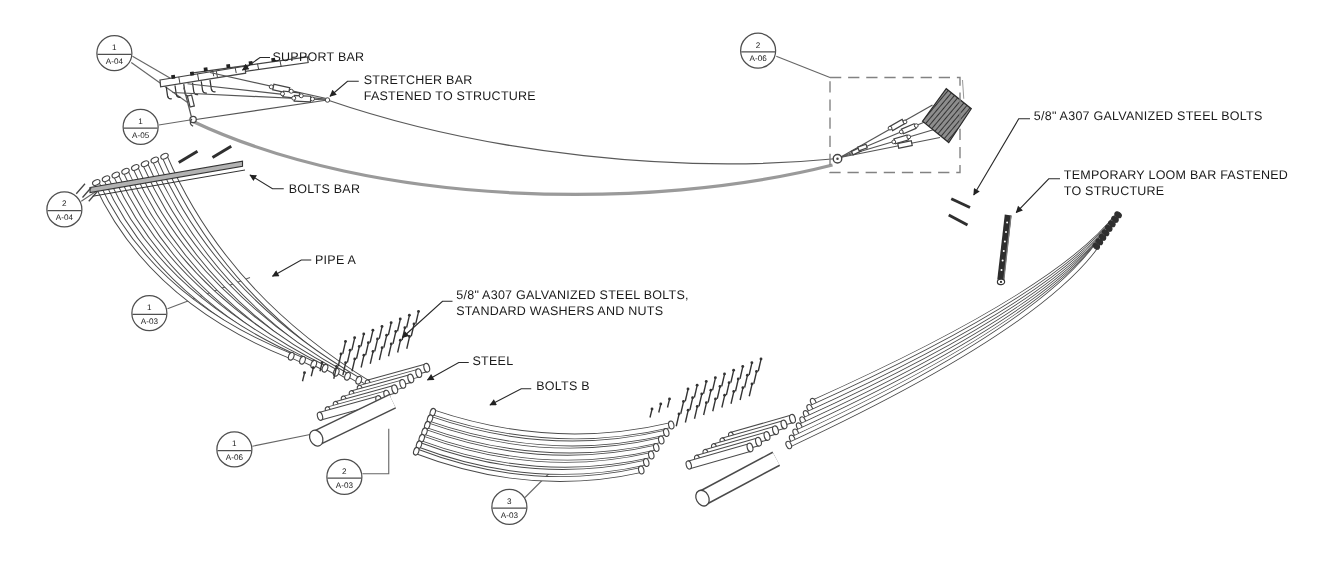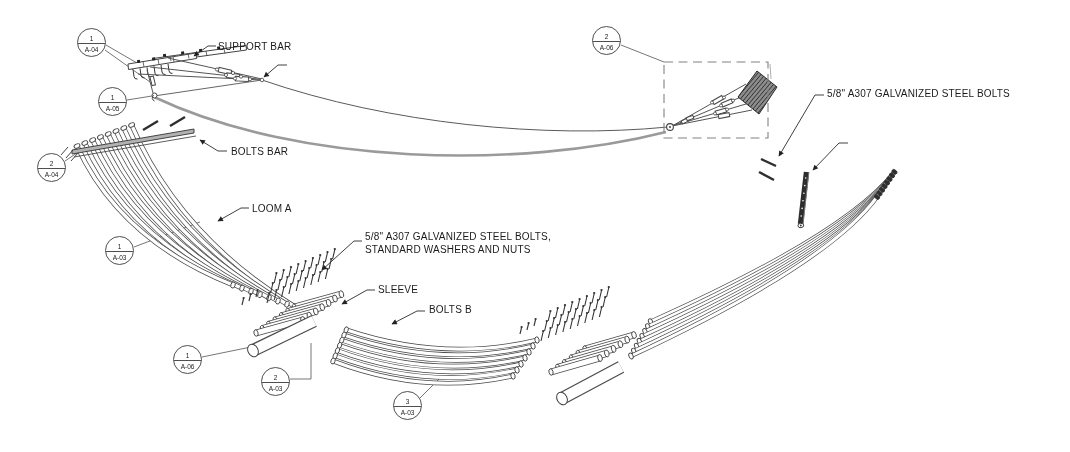--- a/index.html
+++ b/index.html
@@ -463,27 +463,31 @@
     <polyline points="249,208 241,208 218,221" marker-end="url(#arw)"></polyline>
     <polyline points="362,241 354,241 322,270" marker-end="url(#arw)"></polyline>
     <polyline points="375,290 367,290 342,304" marker-end="url(#arw)"></polyline>
     <polyline points="425,311 417,311 392,324" marker-end="url(#arw)"></polyline>
     <polyline points="824,95 815,95 779,156" marker-end="url(#arw)"></polyline>
     <polyline points="848,143 839,143 813,170" marker-end="url(#arw)"></polyline>
   </g>
 </svg>
 
 <div class="lbl" style="left:218px;top:41px">SUPPORT BAR</div>
+<div class="lbl" style="left:291px;top:59px">STRETCHER BAR
+FASTENED TO STRUCTURE</div>
 <div class="lbl" style="left:231px;top:146px">BOLTS BAR</div>
-<div class="lbl" style="left:252px;top:203px">LOOM A</div>
+<div class="lbl" style="left:252px;top:203px">PIPE A</div>
 <div class="lbl" style="left:365px;top:231px">5/8" A307 GALVANIZED STEEL BOLTS,
 STANDARD WASHERS AND NUTS</div>
-<div class="lbl" style="left:378px;top:284px">SLEEVE</div>
+<div class="lbl" style="left:378px;top:284px">STEEL</div>
 <div class="lbl" style="left:429px;top:304px">BOLTS B</div>
 <div class="lbl" style="left:827px;top:88px">5/8" A307 GALVANIZED STEEL BOLTS</div>
+<div class="lbl" style="left:851px;top:135px">TEMPORARY LOOM BAR FASTENED
+TO STRUCTURE</div>
 
 <div class="marker" style="left:77px;top:28px">
   <div class="m-num">1</div>
   <div class="m-ref">A-04</div>
 </div>
 <div class="marker" style="left:98px;top:87px">
   <div class="m-num">1</div>
   <div class="m-ref">A-05</div>
 </div>
 <div class="marker" style="left:37px;top:153px">

